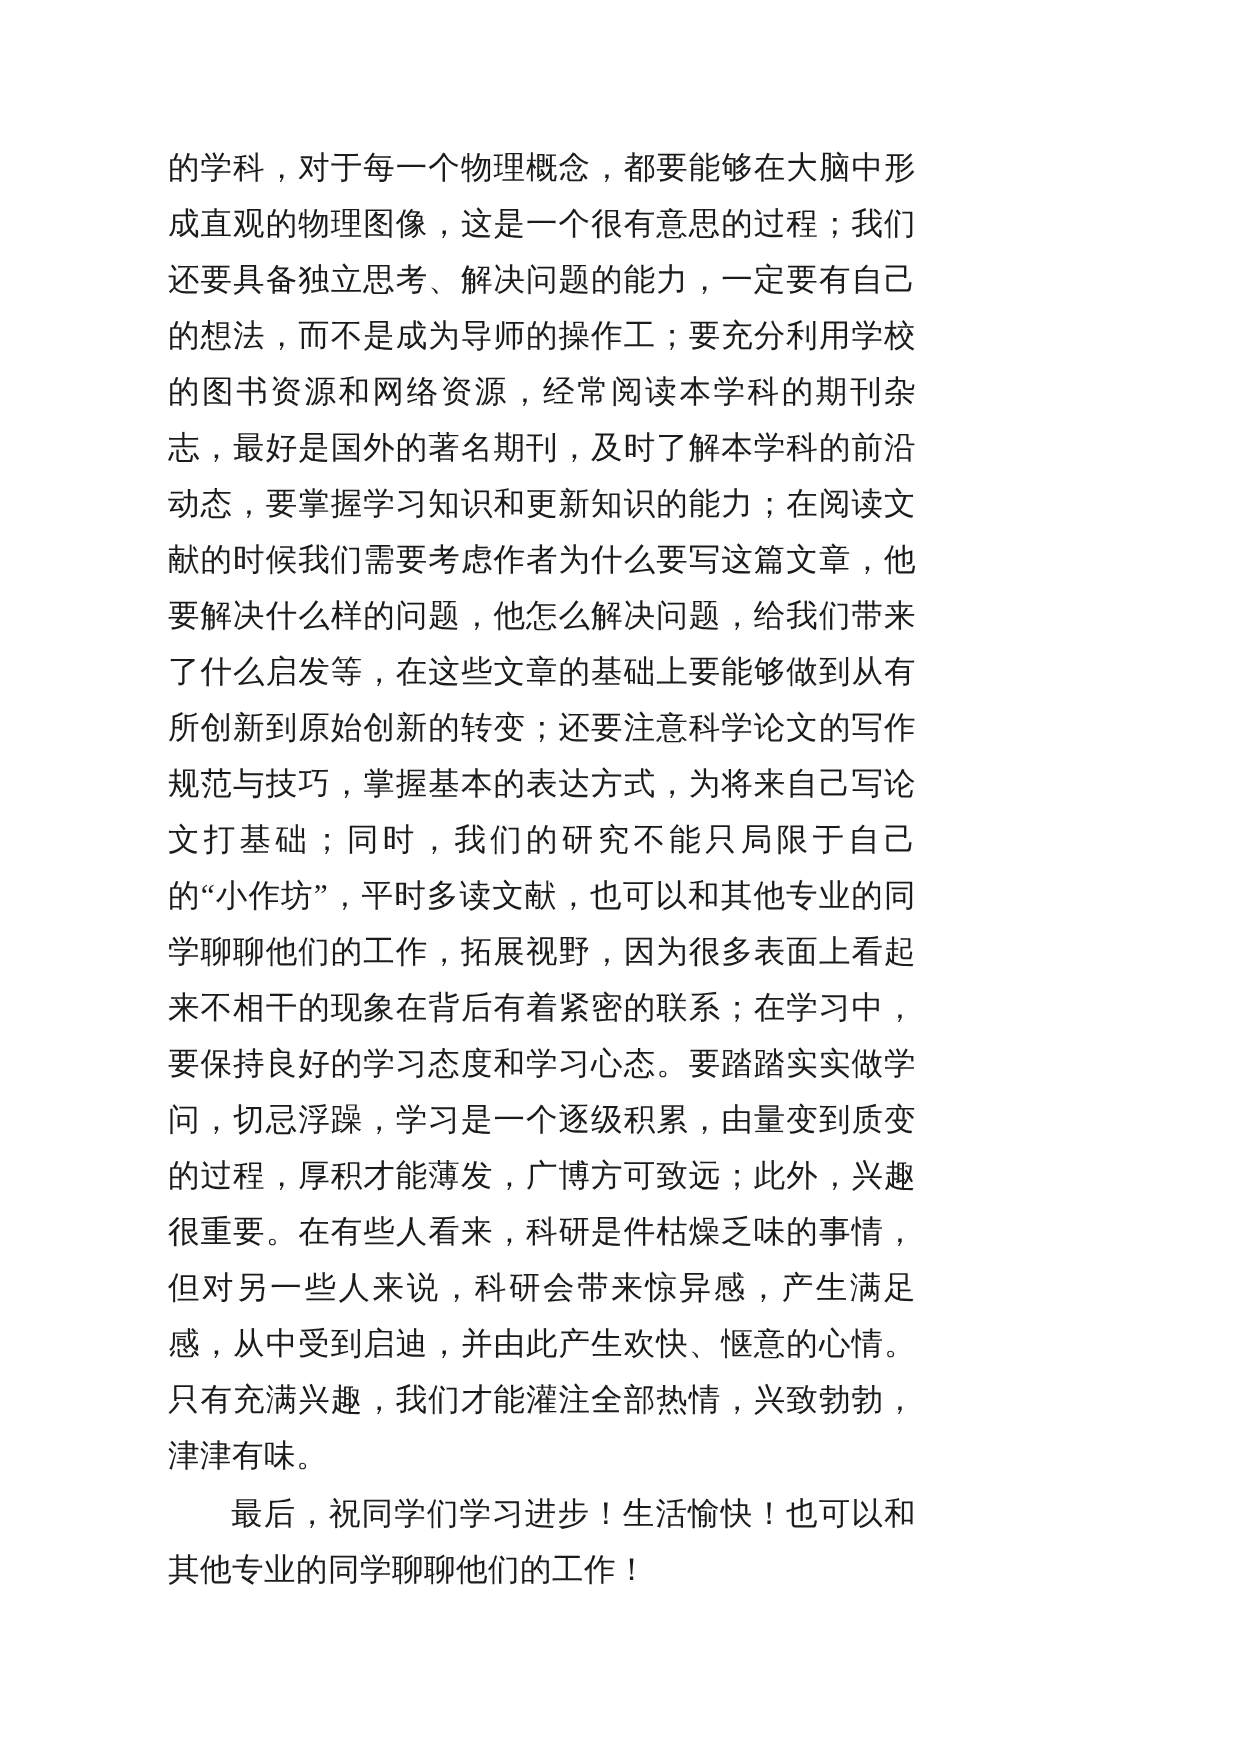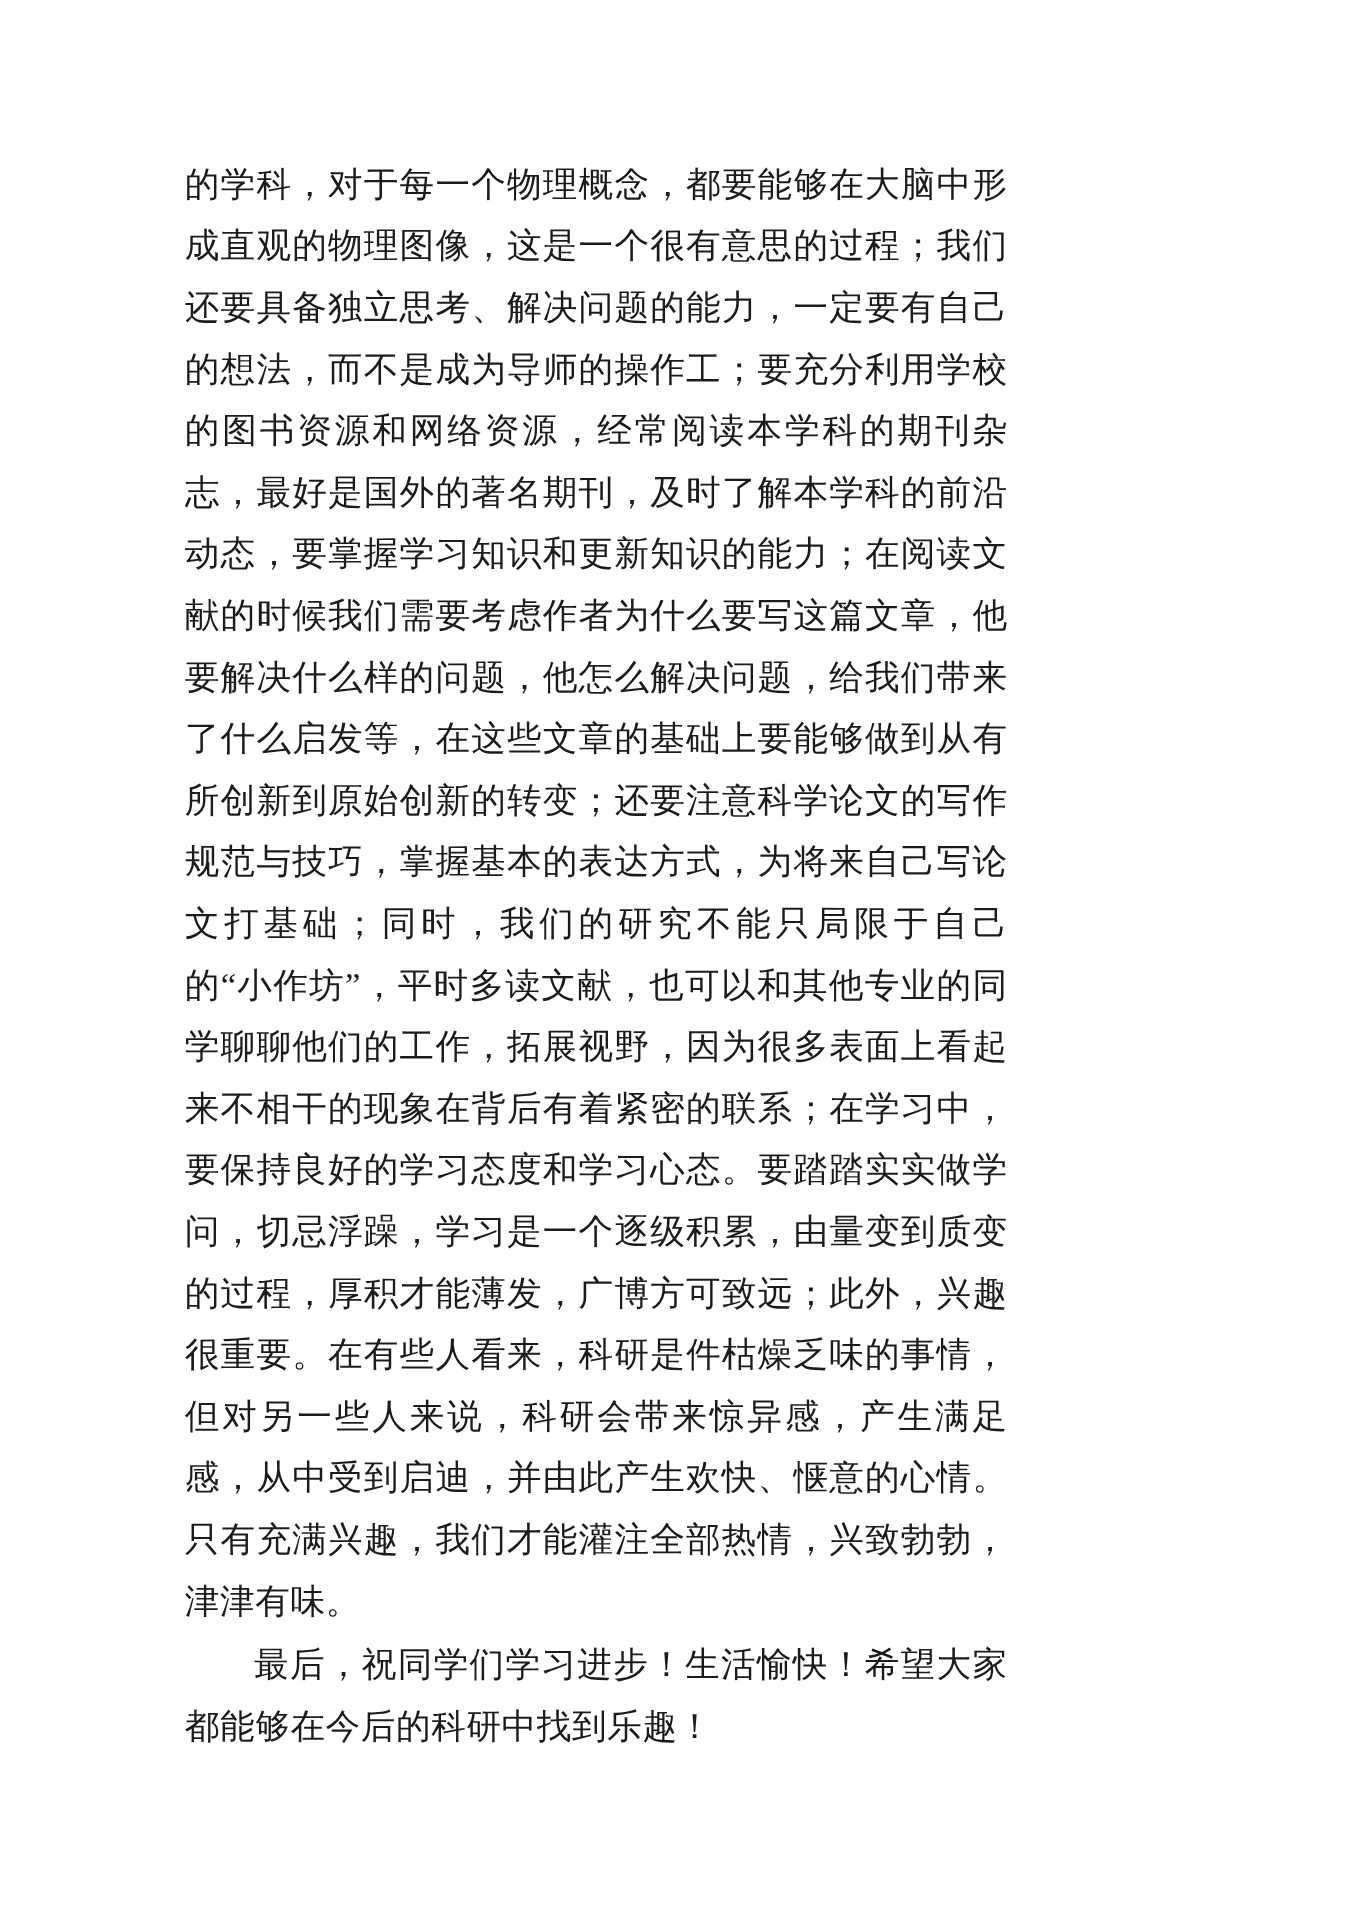--- a/index.html
+++ b/index.html
@@ -39,15 +39,15 @@
   .indent {
     text-indent: 2em;
   }
 </style>
 </head>
 <body>
 
 <div class="page">
   <div class="doc-body">
     <p class="para">的学科，对于每一个物理概念，都要能够在大脑中形成直观的物理图像，这是一个很有意思的过程；我们还要具备独立思考、解决问题的能力，一定要有自己的想法，而不是成为导师的操作工；要充分利用学校的图书资源和网络资源，经常阅读本学科的期刊杂志，最好是国外的著名期刊，及时了解本学科的前沿动态，要掌握学习知识和更新知识的能力；在阅读文献的时候我们需要考虑作者为什么要写这篇文章，他要解决什么样的问题，他怎么解决问题，给我们带来了什么启发等，在这些文章的基础上要能够做到从有所创新到原始创新的转变；还要注意科学论文的写作规范与技巧，掌握基本的表达方式，为将来自己写论文打基础；同时，我们的研究不能只局限于自己的“小作坊”，平时多读文献，也可以和其他专业的同学聊聊他们的工作，拓展视野，因为很多表面上看起来不相干的现象在背后有着紧密的联系；在学习中，要保持良好的学习态度和学习心态。要踏踏实实做学问，切忌浮躁，学习是一个逐级积累，由量变到质变的过程，厚积才能薄发，广博方可致远；此外，兴趣很重要。在有些人看来，科研是件枯燥乏味的事情，但对另一些人来说，科研会带来惊异感，产生满足感，从中受到启迪，并由此产生欢快、惬意的心情。只有充满兴趣，我们才能灌注全部热情，兴致勃勃，津津有味。</p>
-    <p class="para indent">最后，祝同学们学习进步！生活愉快！希望大家都能够在今后的科研中找到乐趣！</p>
+    <p class="para indent">最后，祝同学们学习进步！生活愉快！也可以和其他专业的同学聊聊他们的工作！</p>
   </div>
 </div>
 
 </body></html>

